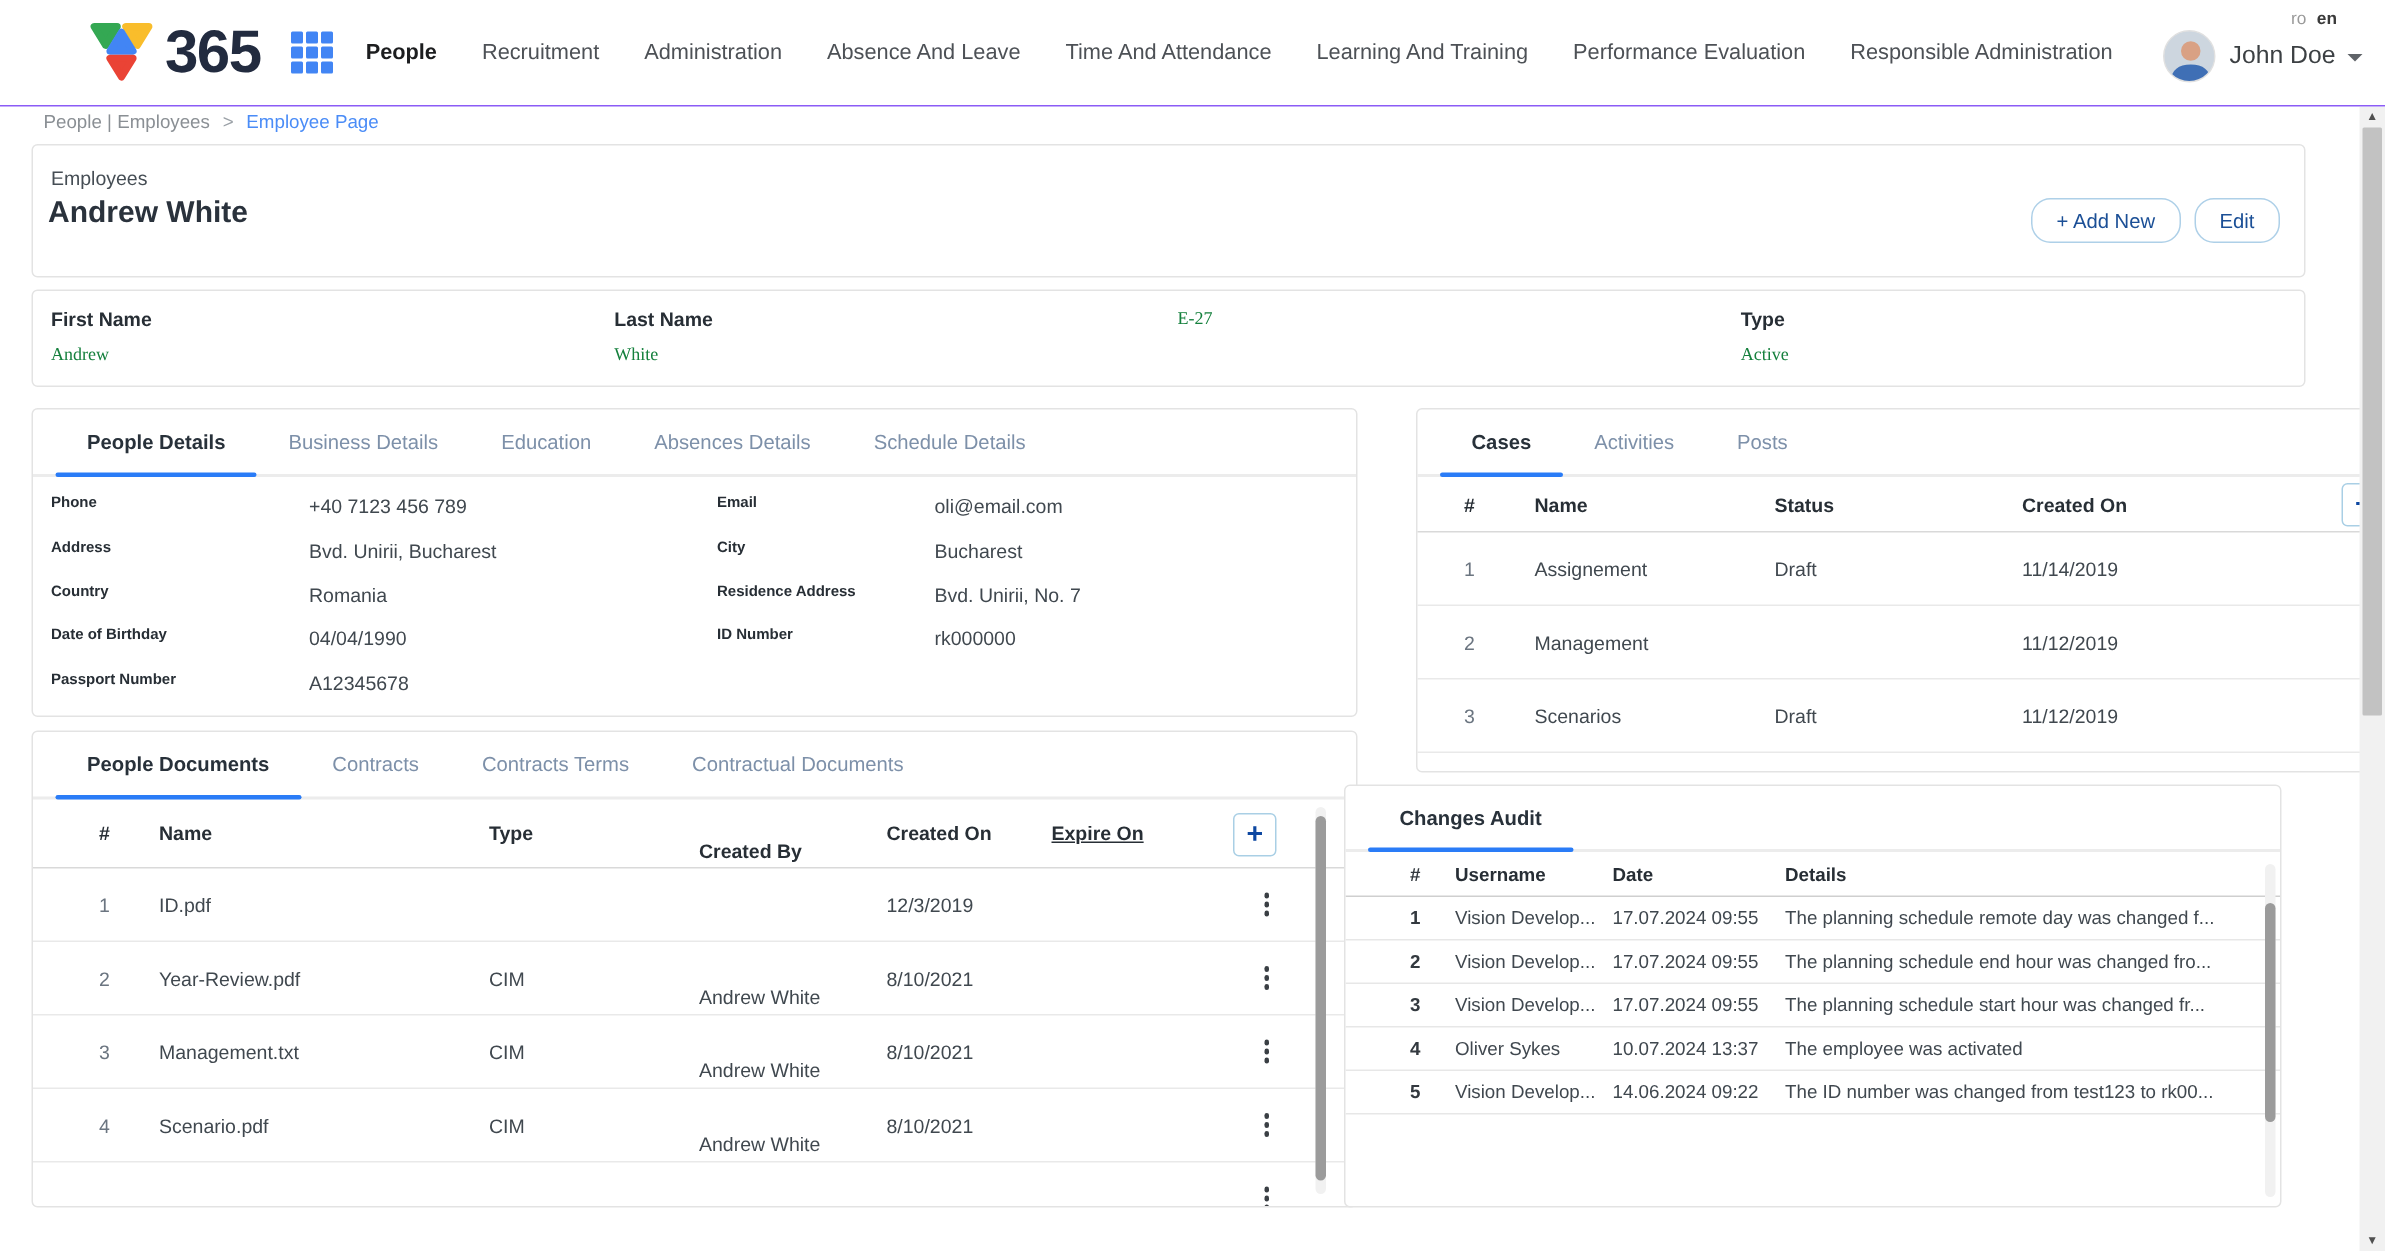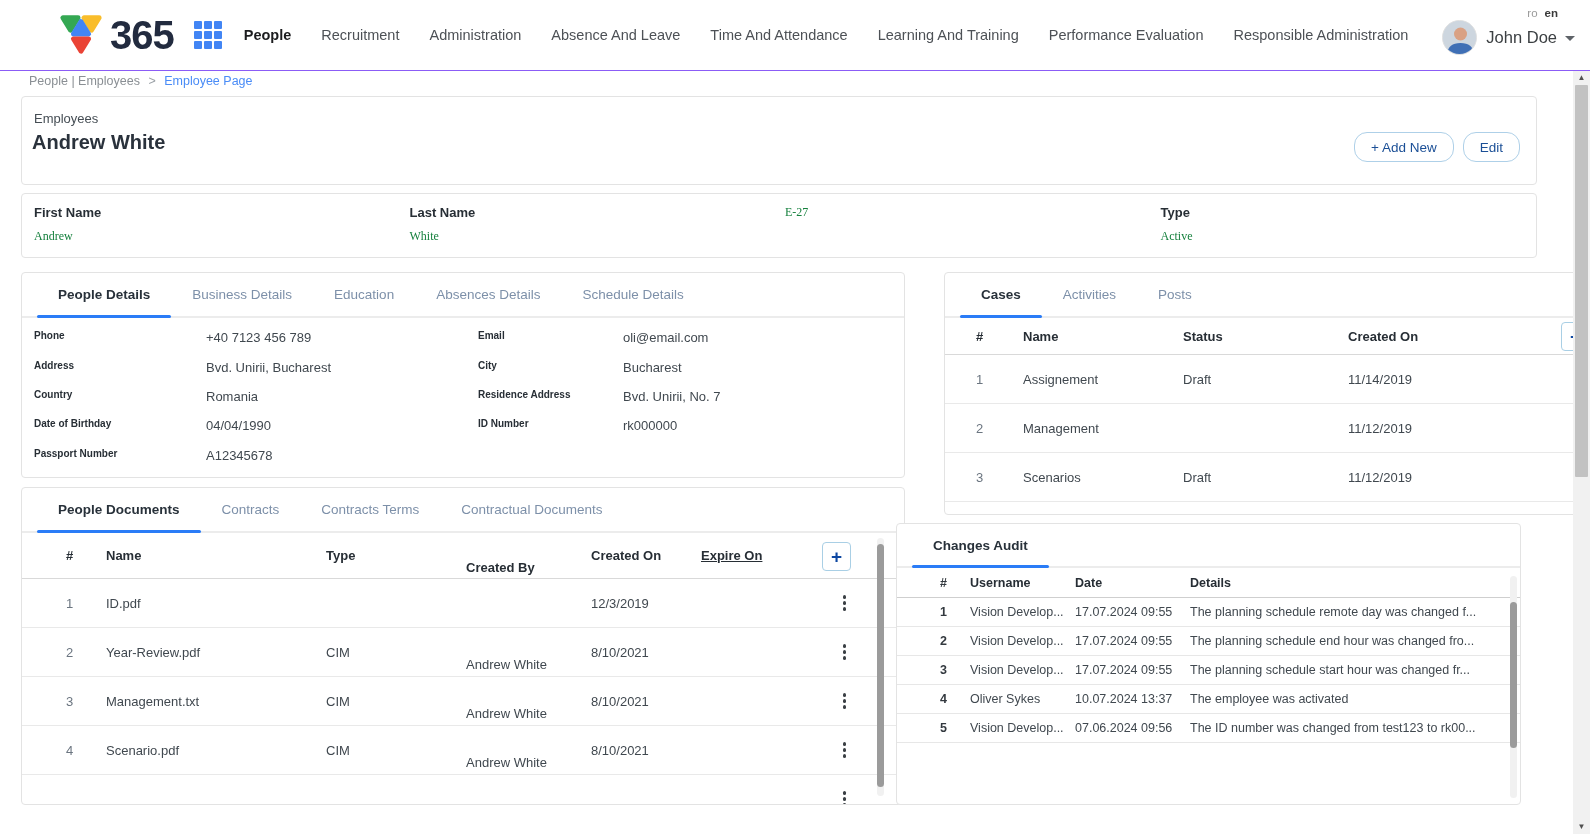--- a/index.html
+++ b/index.html
@@ -410,21 +410,21 @@
   </div>
   <div class="trow audit-row">
     <span class="ac0">4</span>
     <span class="ac1">Oliver Sykes</span>
     <span class="ac2">10.07.2024 13:37</span>
     <span class="ac3">The employee was activated</span>
   </div>
   <div class="trow audit-row">
     <span class="ac0">5</span>
     <span class="ac1">Vision Develop...</span>
-    <span class="ac2">07.06.2024 09:56</span>
+    <span class="ac2">14.06.2024 09:22</span>
     <span class="ac3">The ID number was changed from test123 to rk00...</span>
   </div>
   <div class="inner-scroll scrollD">
       <span class="ithumb"></span>
     </div>
 </section>
 
 <div class="page-scroll">
   <span class="arrow" style="top:0;">▲</span>
   <span class="thumb"></span>

